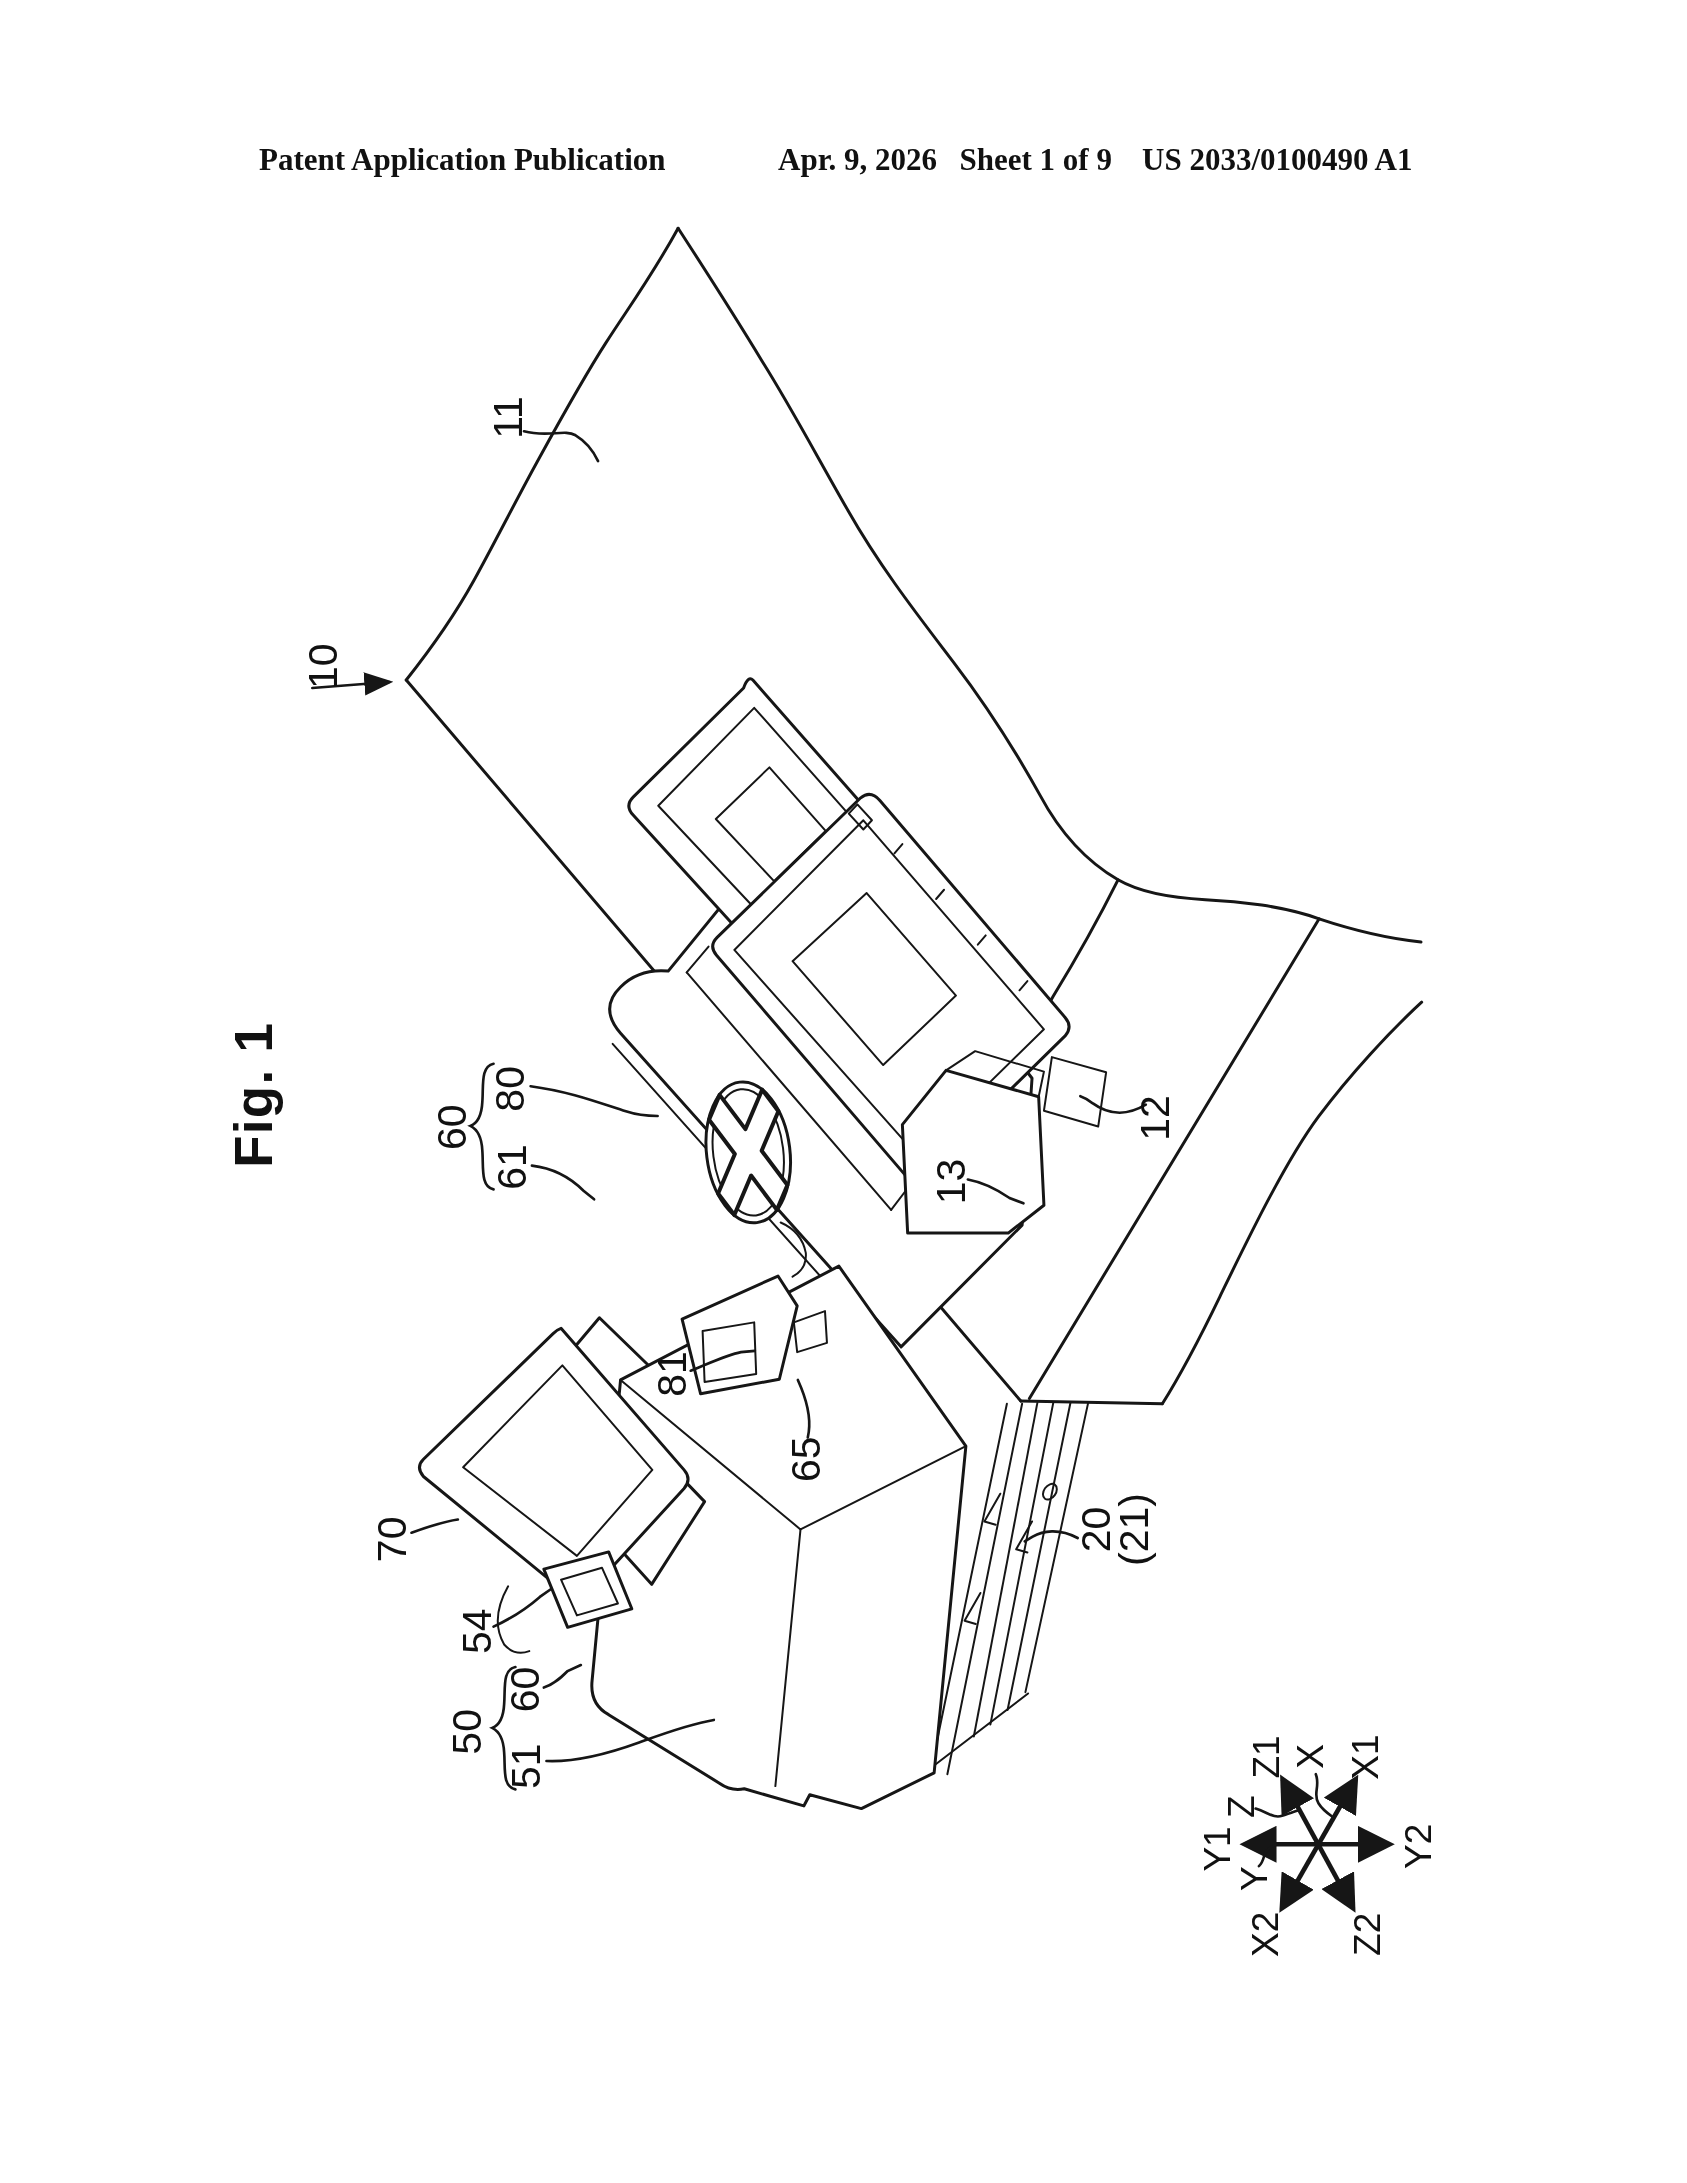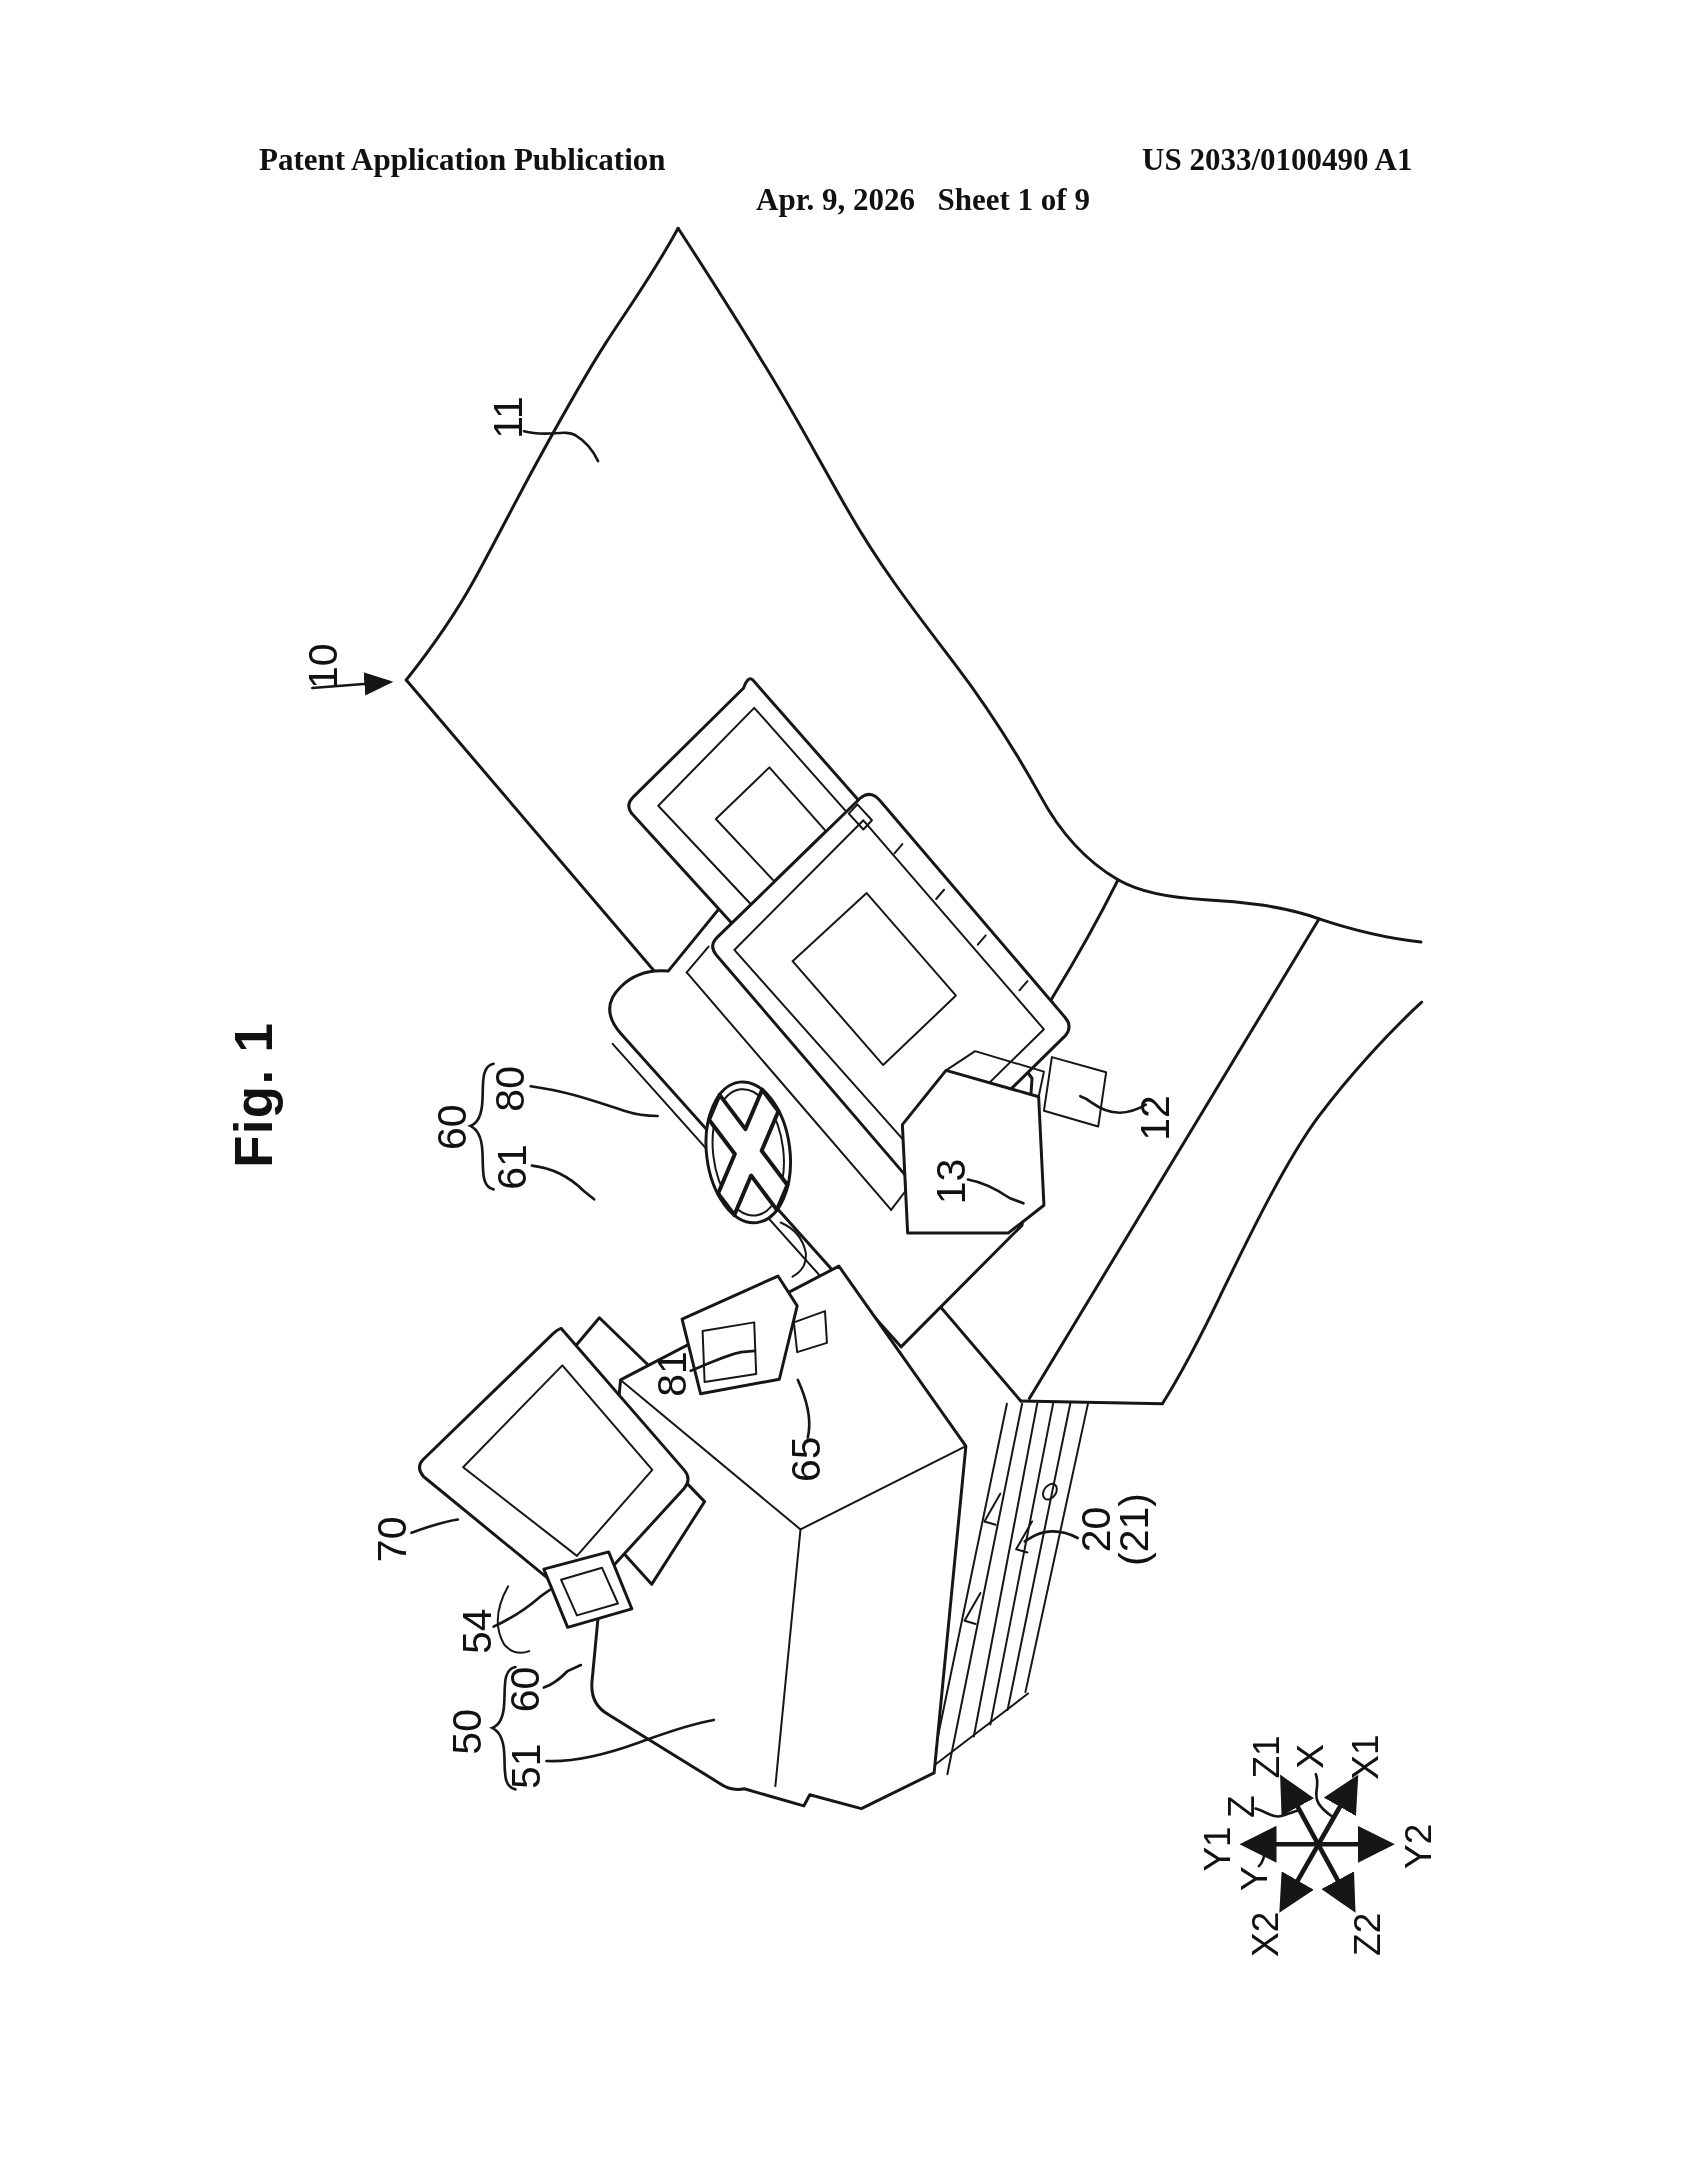--- a/index.html
+++ b/index.html
@@ -1,21 +1,21 @@
 <!DOCTYPE html>
 <html style="font-size:10.6px"><head>
 <meta charset="utf-8">
 <style>
   html,body{margin:0;padding:0;background:#888;}
   .page{position:relative;width:1687px;height:2183px;background:#ffffff;overflow:hidden;
         font-family:"Liberation Serif", serif;}
   .hdr{position:absolute;top:142px;font-weight:bold;font-size:31px;color:#111;white-space:nowrap;
        font-family:"Liberation Serif", serif;}
   .hdr-left{left:259px;}
-  .hdr-center{left:756px;margin-top:40px;}
+  .hdr-center{left:778px;}
   .hdr-center .gap{display:inline-block;width:22.5px;}
   .hdr-right{left:1142px;}
   svg{position:absolute;left:0;top:0;}
   svg text{font-family:"Liberation Sans", sans-serif;fill:#111;}
   .ref{font-size:62px;font-weight:500;}
   .axis{font-size:56px;font-weight:500;}
   .fig{font-size:80px;font-weight:600;letter-spacing:2px;}
   .ln{stroke:#161616;stroke-width:4.5;fill:none;stroke-linecap:round;stroke-linejoin:round;}
   .thin{stroke:#161616;stroke-width:3;fill:none;stroke-linecap:round;stroke-linejoin:round;}
   .solid{stroke:#161616;stroke-width:4.5;fill:#ffffff;stroke-linejoin:round;}

